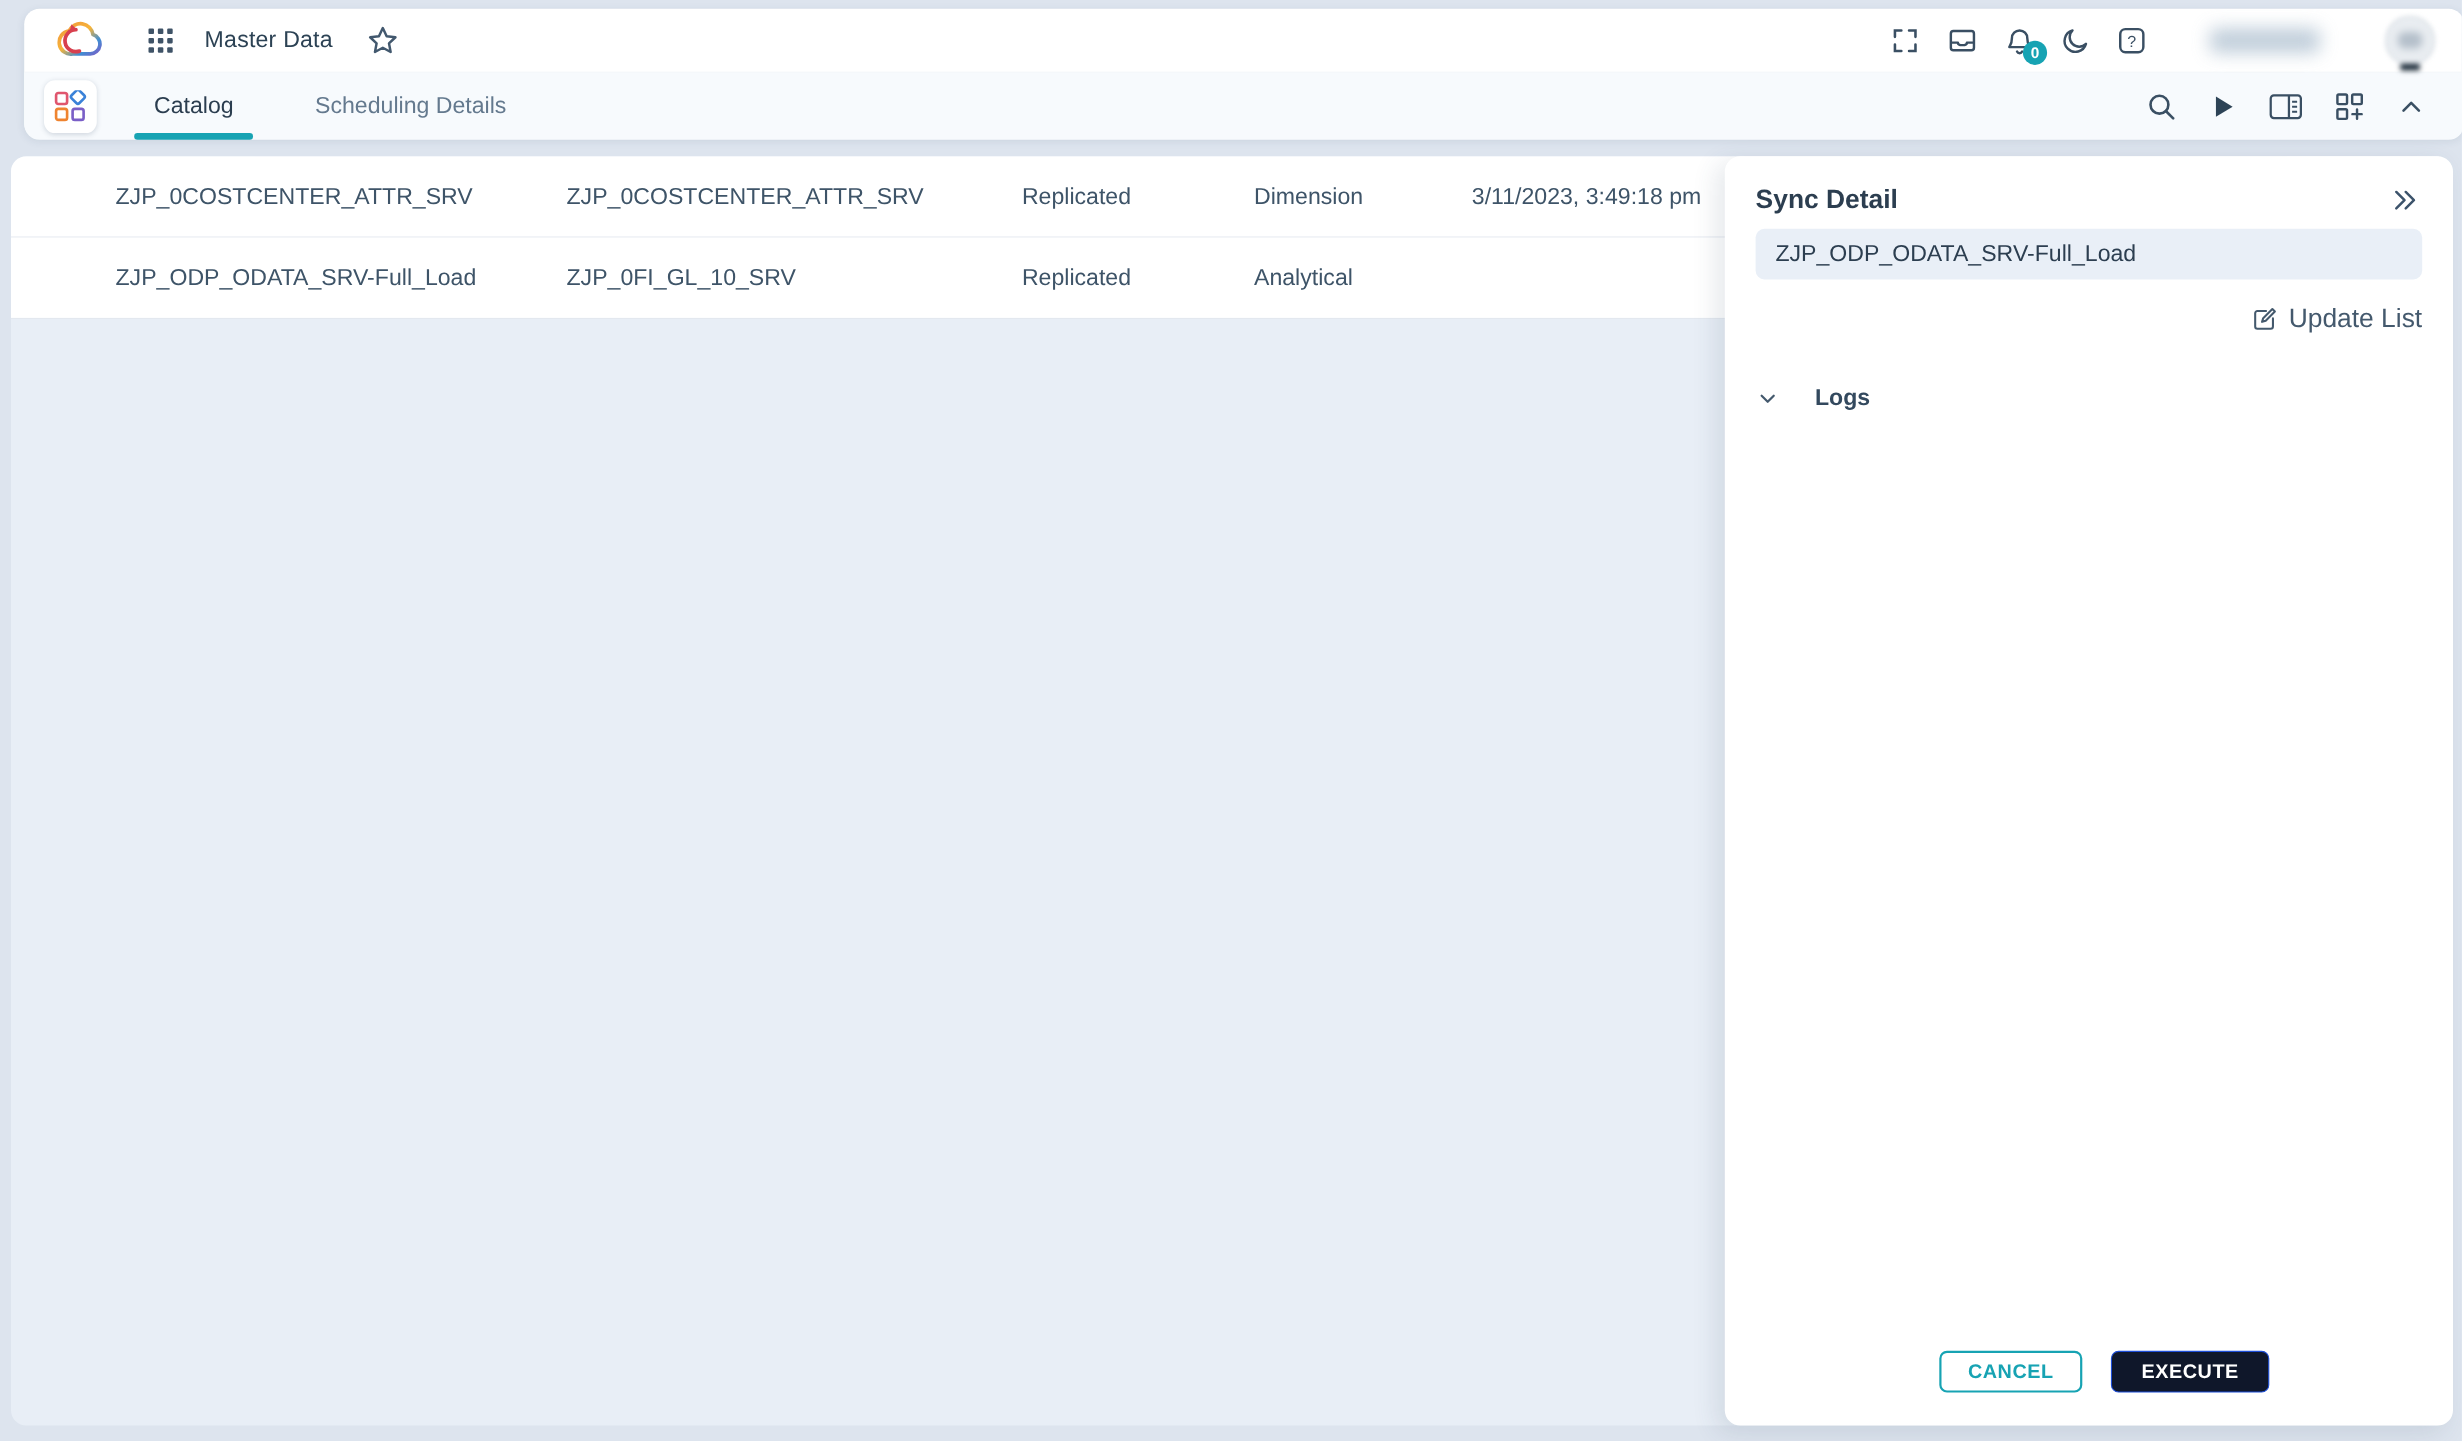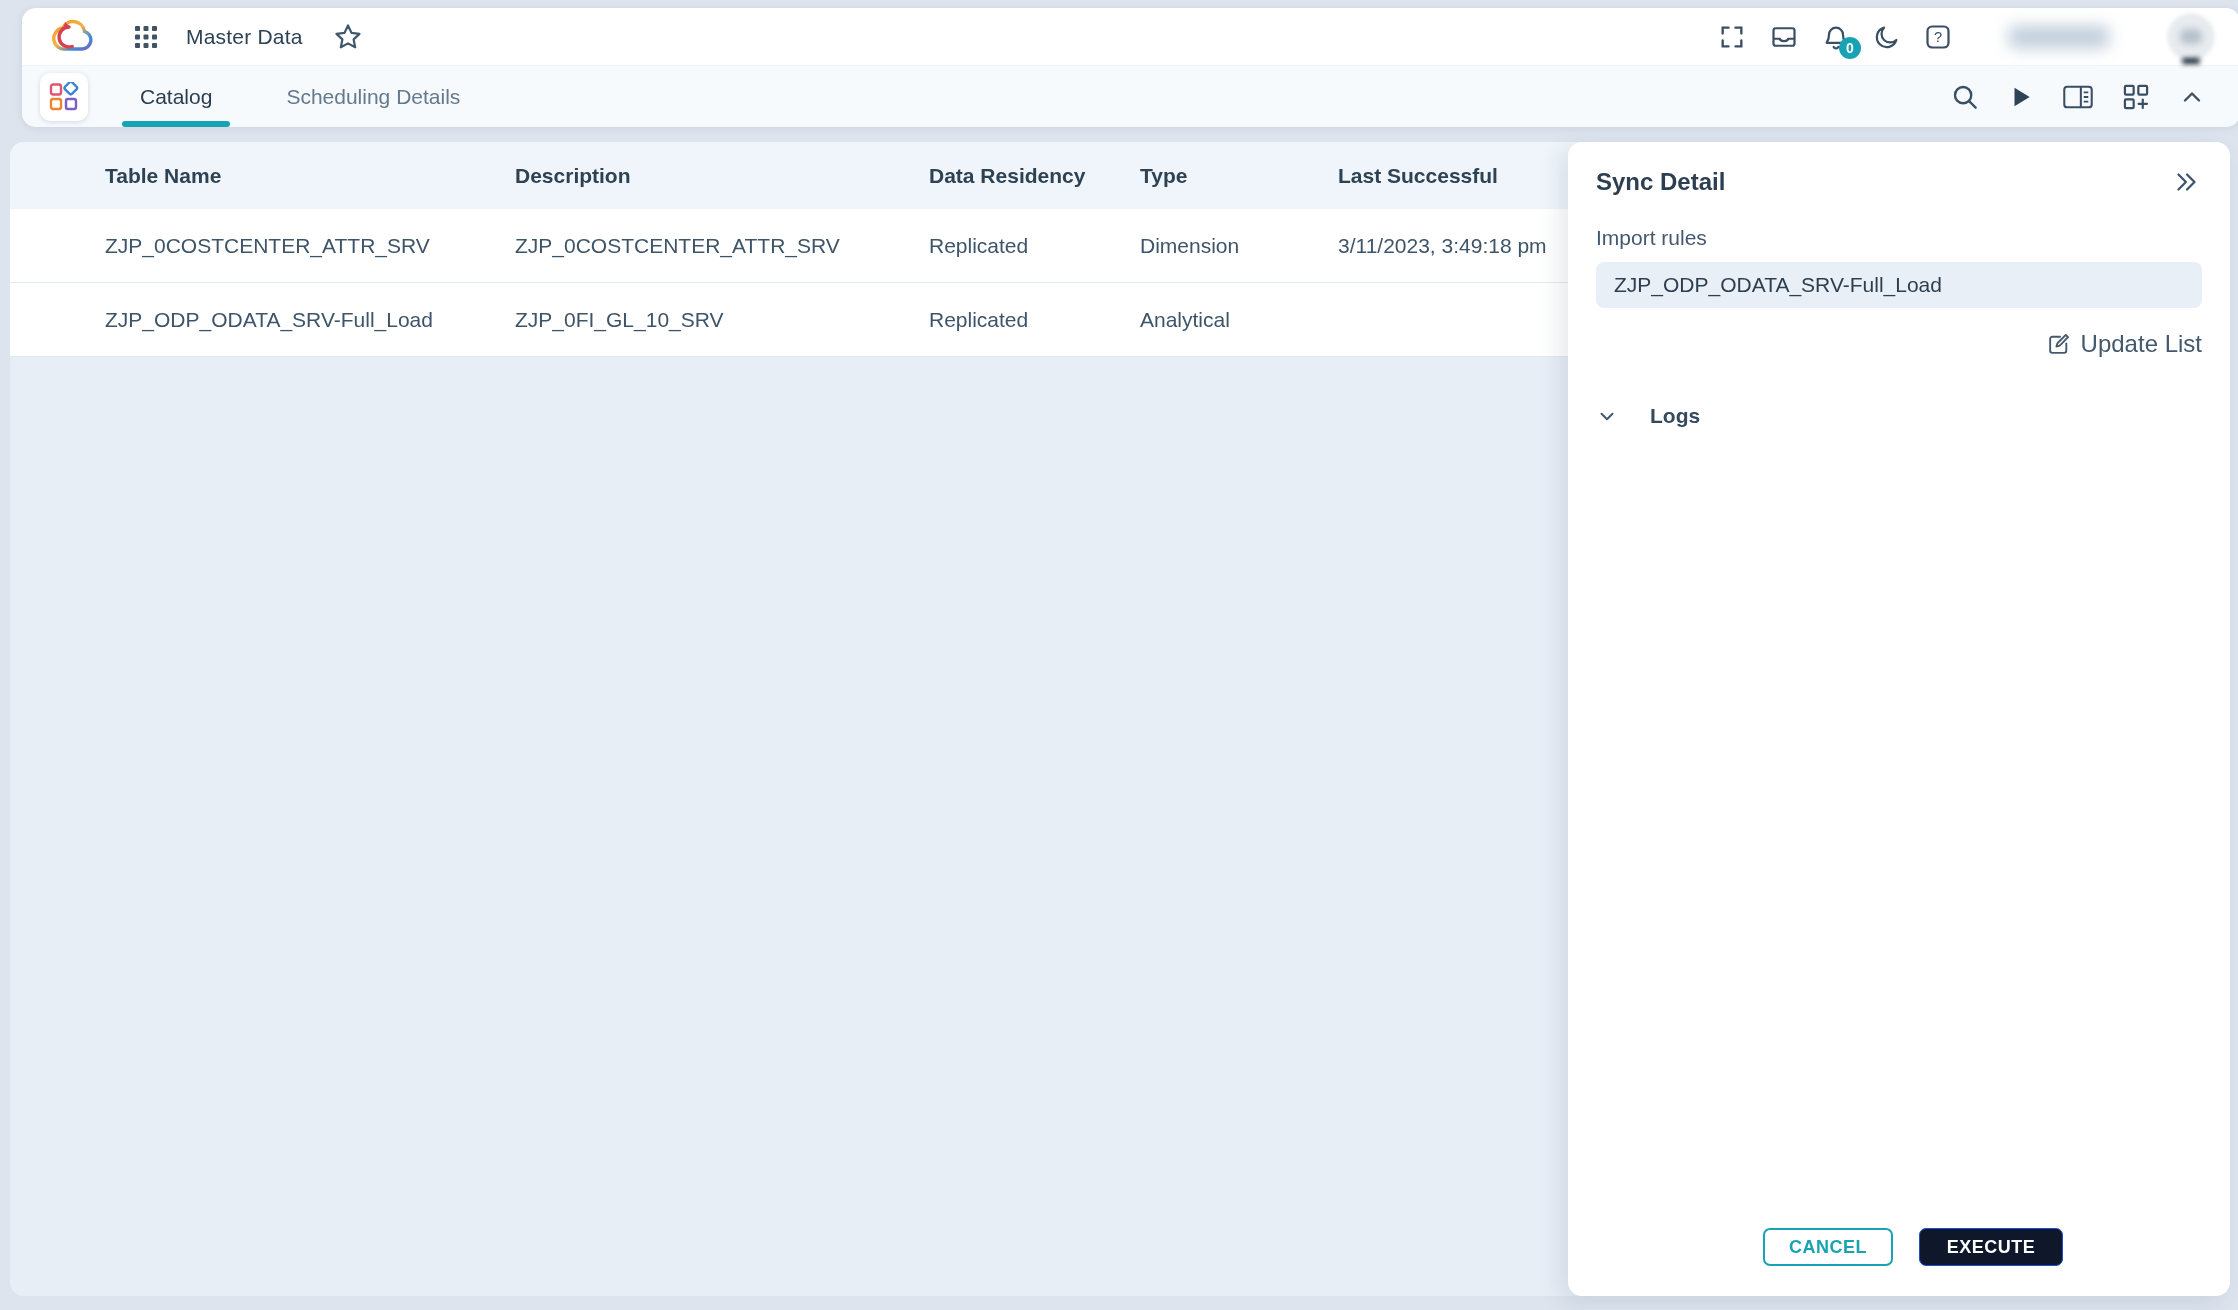--- a/index.html
+++ b/index.html
@@ -270,27 +270,20 @@
         <span class="icon-btn">
           <svg width="28" height="28" viewBox="0 0 24 24" fill="none" stroke="#3a4f63" stroke-width="2" stroke-linecap="round" stroke-linejoin="round">
             <path d="M6 15 L12 9 L18 15"></path>
           </svg>
         </span>
       </div>
     </div>
   </div>
 
   <div class="main-card">
-    <div class="thead">
-      <div>Table Name</div>
-      <div>Description</div>
-      <div>Data Residency</div>
-      <div>Type</div>
-      <div>Last Successful</div>
-    </div>
     <div class="trow">
       <div>ZJP_0COSTCENTER_ATTR_SRV</div>
       <div>ZJP_0COSTCENTER_ATTR_SRV</div>
       <div>Replicated</div>
       <div>Dimension</div>
       <div>3/11/2023, 3:49:18 pm</div>
     </div>
     <div class="trow">
       <div>ZJP_ODP_ODATA_SRV-Full_Load</div>
       <div>ZJP_0FI_GL_10_SRV</div>
@@ -304,21 +297,20 @@
     <div class="panel-title-row">
       <span class="panel-title">Sync Detail</span>
       <span class="icon-btn">
         <svg width="30" height="26" viewBox="0 0 28 24" fill="none" stroke="#3c536b" stroke-width="2.1" stroke-linecap="round" stroke-linejoin="round">
           <path d="M6 5 L13 12 L6 19"></path>
             <path d="M14 5 L21 12 L14 19"></path>
         </svg>
       </span>
     </div>
 
-    <div class="field-label">Import rules</div>
 
     <div class="rule-input">
       <span>ZJP_ODP_ODATA_SRV-Full_Load</span>
     </div>
 
     <div class="update-row">
       <span class="icon-btn">
         <svg width="25" height="25" viewBox="0 0 24 24" fill="none" stroke="#44596d" stroke-width="1.8" stroke-linecap="round" stroke-linejoin="round">
           <path d="M13.5 4.5 H6 a2 2 0 0 0 -2 2 V18 a2 2 0 0 0 2 2 h11.5 a2 2 0 0 0 2 -2 V11"></path>
           <path d="M10 14 l1 -3.2 8 -8 2.2 2.2 -8 8 Z"></path>

